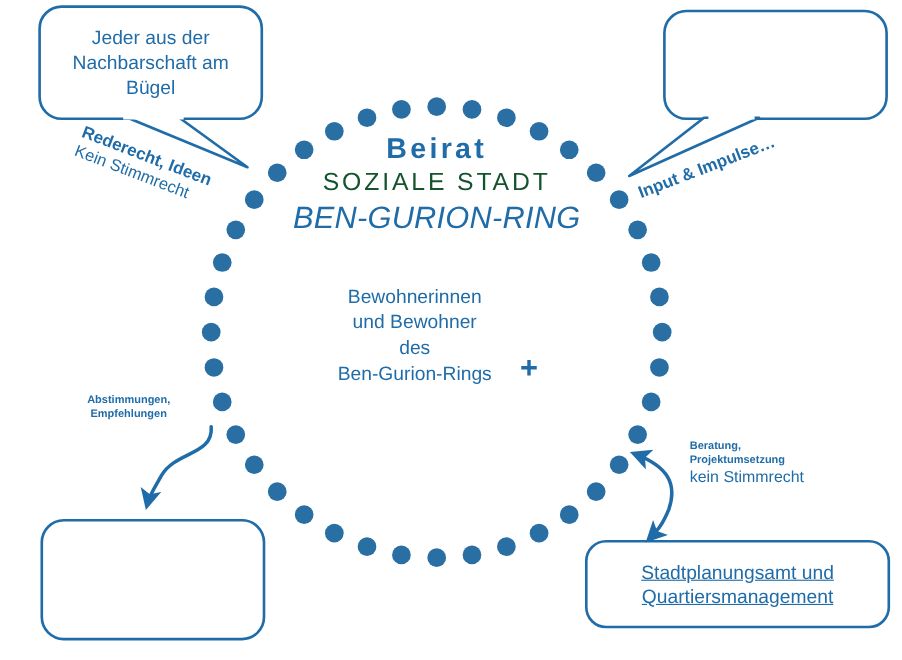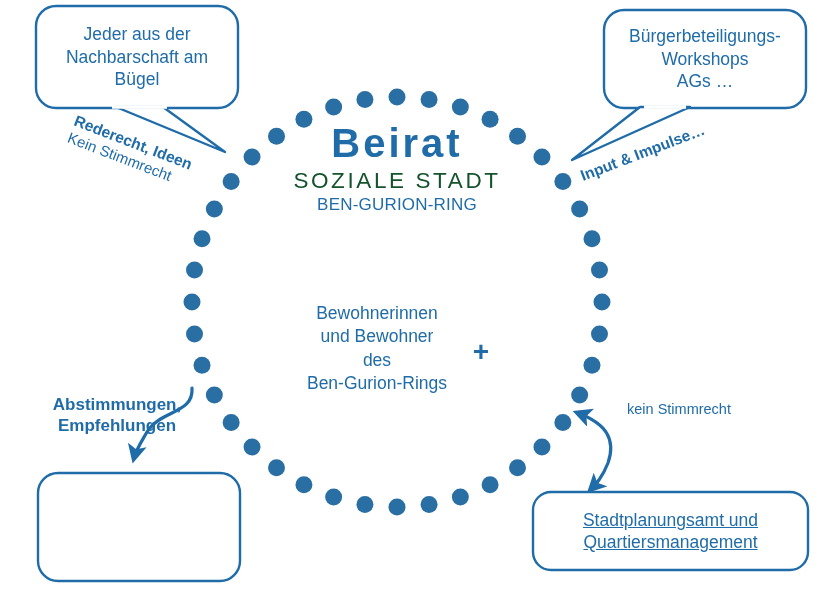--- a/index.html
+++ b/index.html
@@ -23,35 +23,36 @@
     line-height:1.28;
     font-size:17.5px;
   }
 
   
   #center-title{
     position:absolute;left:197px;top:122px;width:400px;
     text-align:center;
   }
   #title-main{
-    font-size:40px;font-weight:bold;letter-spacing:3px;
+    font-size:26px;font-weight:bold;letter-spacing:3px;
     color:#1F6CA8;line-height:1.05;
   }
   #title-sub1{
     font-size:22.5px;letter-spacing:2.6px;color:#14532d;
     line-height:1.3;margin-top:2px;
   }
   #title-sub2{
-    font-size:17px;letter-spacing:0.2px;color:#1F6CA8;
+    font-size:28px;letter-spacing:0.2px;color:#1F6CA8;
     line-height:1.22;
+    font-style:italic;
   }
 
   #cols{
     position:absolute;left:197px;top:258px;width:400px;
-    display:flex;align-items:center;justify-content:center;margin-top:44px;
+    display:flex;align-items:flex-end;justify-content:center;
   }
   .col{
     font-size:17.5px;line-height:1.33;text-align:center;color:#1F6CA8;
   }
   #col-left{width:168px;}
   #col-right{width:150px;}
   #plus{
     font-size:28px;font-weight:bold;color:#1F6CA8;
     width:40px;text-align:center;margin-top:6px;
   }
@@ -63,21 +64,21 @@
   
   .tail-label{position:absolute;white-space:nowrap;color:#1F6CA8;}
   .tl-bold{font-weight:bold;font-size:15.5px;line-height:1.18;}
   .tl-reg{font-size:15px;line-height:1.18;}
 
   #label-left{left:78px;top:112px;transform:rotate(21deg);transform-origin:left top;}
   #label-right{left:578px;top:168px;transform:rotate(-21deg);transform-origin:left top;}
 
   
   .side-label{position:absolute;color:#1F6CA8;line-height:1.25;}
-  .sl-bold{font-weight:bold;font-size:17px;margin-top:36px;}
+  .sl-bold{font-weight:bold;font-size:10px;}
   .sl-reg{font-size:14.5px;}
   #label-abst{left:47px;top:358px;width:140px;text-align:center;}
   #label-berat{left:627px;top:400px;width:160px;text-align:left;}
 </style>
 </head>
 <body>
 
 <div id="stage">
 
   <svg class="layer" viewBox="0 0 820 600">
@@ -154,21 +155,20 @@
     <path d="M578,413 C607,424 616,440 608,463 C602,478 596,484 591,489" fill="none" stroke="#1F6CA8" stroke-width="3.2" stroke-linecap="round" marker-start="url(#arrowStart)" marker-end="url(#arrowEnd)"></path>
   </svg>
 
   <div class="boxtext" style="left:40px;top:8px;width:194px;height:98px;">Jeder aus der<br>Nachbarschaft am<br>Bügel</div>
 
   <div class="tail-label" id="label-left">
     <div class="tl-bold">Rederecht, Ideen</div>
     <div class="tl-reg">Kein Stimmrecht</div>
   </div>
 
-  <div class="boxtext" style="left:608px;top:12px;width:194px;height:94px;">Bürgerbeteiligungs-<br>Workshops<br>AGs …</div>
 
   <div class="tail-label" id="label-right">
     <div class="tl-bold">Input &amp; Impulse…</div>
   </div>
 
   <div id="center-title">
     <div id="title-main">Beirat</div>
     <div id="title-sub1">SOZIALE STADT</div>
     <div id="title-sub2">BEN-GURION-RING</div>
   </div>
@@ -177,19 +177,20 @@
     <div class="col" id="col-left">Bewohnerinnen<br>und Bewohner<br>des<br>Ben-Gurion-Rings</div>
     <div id="plus">+</div>
   </div>
 
 
   <div class="side-label" id="label-abst">
     <div class="sl-bold">Abstimmungen,<br>Empfehlungen</div>
   </div>
 
   <div class="side-label" id="label-berat">
+    <div class="sl-bold">Beratung,<br>Projektumsetzung</div>
     <div class="sl-reg">kein Stimmrecht</div>
   </div>
 
 
   <div class="boxtext" style="left:537px;top:494px;width:267px;height:74px;text-decoration:underline;">Stadtplanungsamt und<br>Quartiersmanagement</div>
 
 </div>
 
 </body></html>

